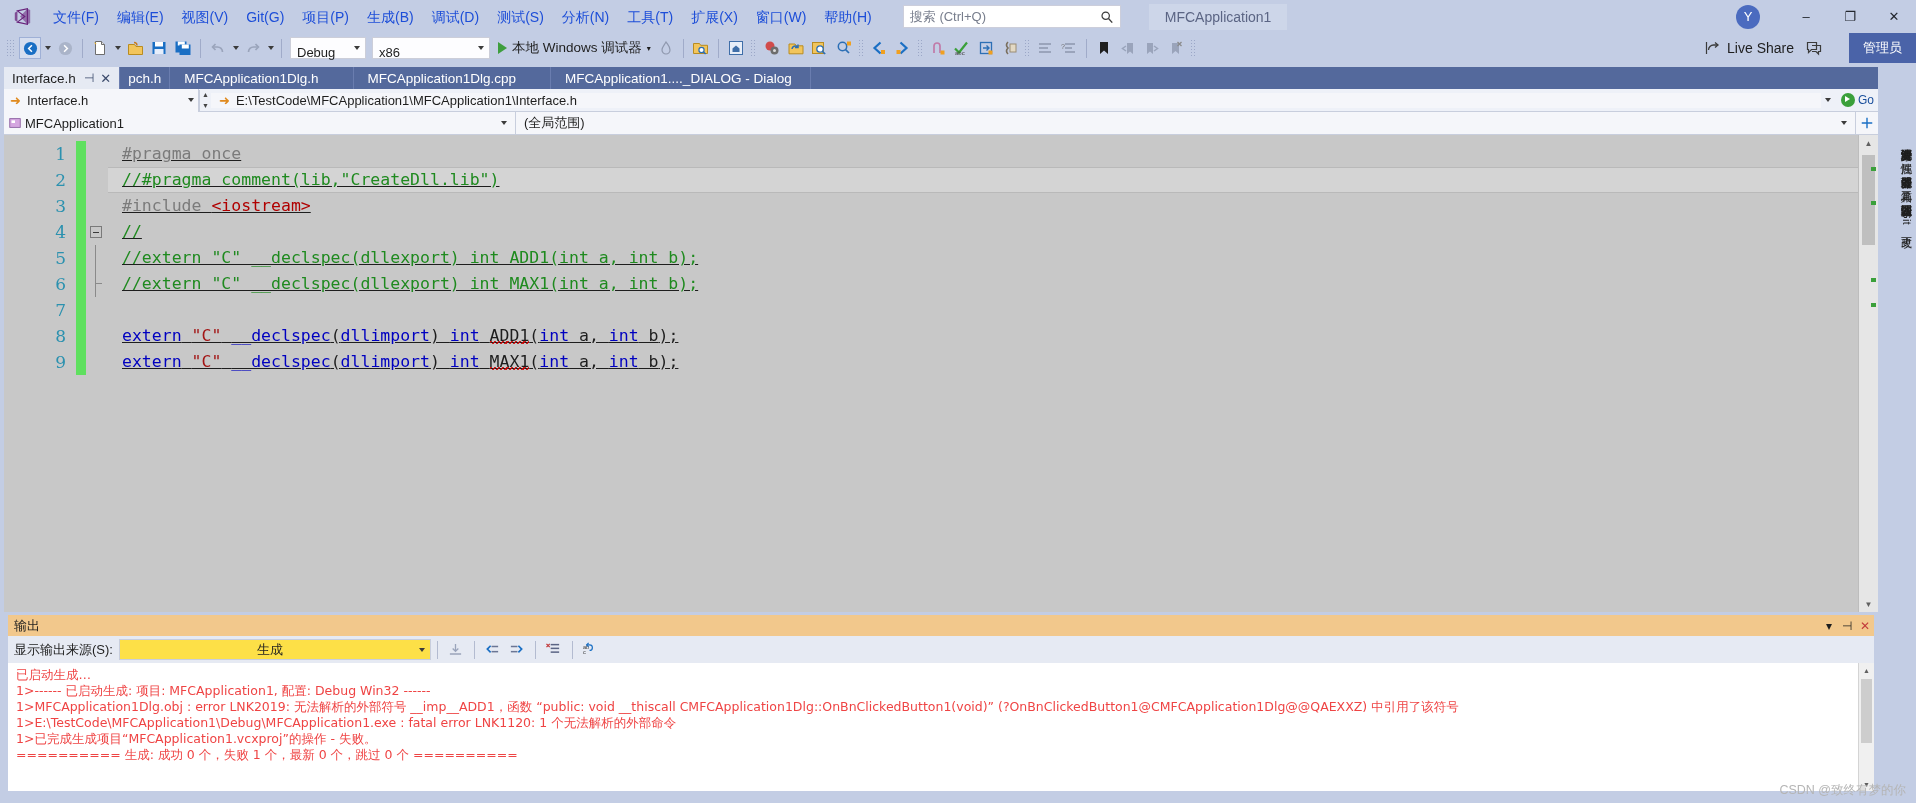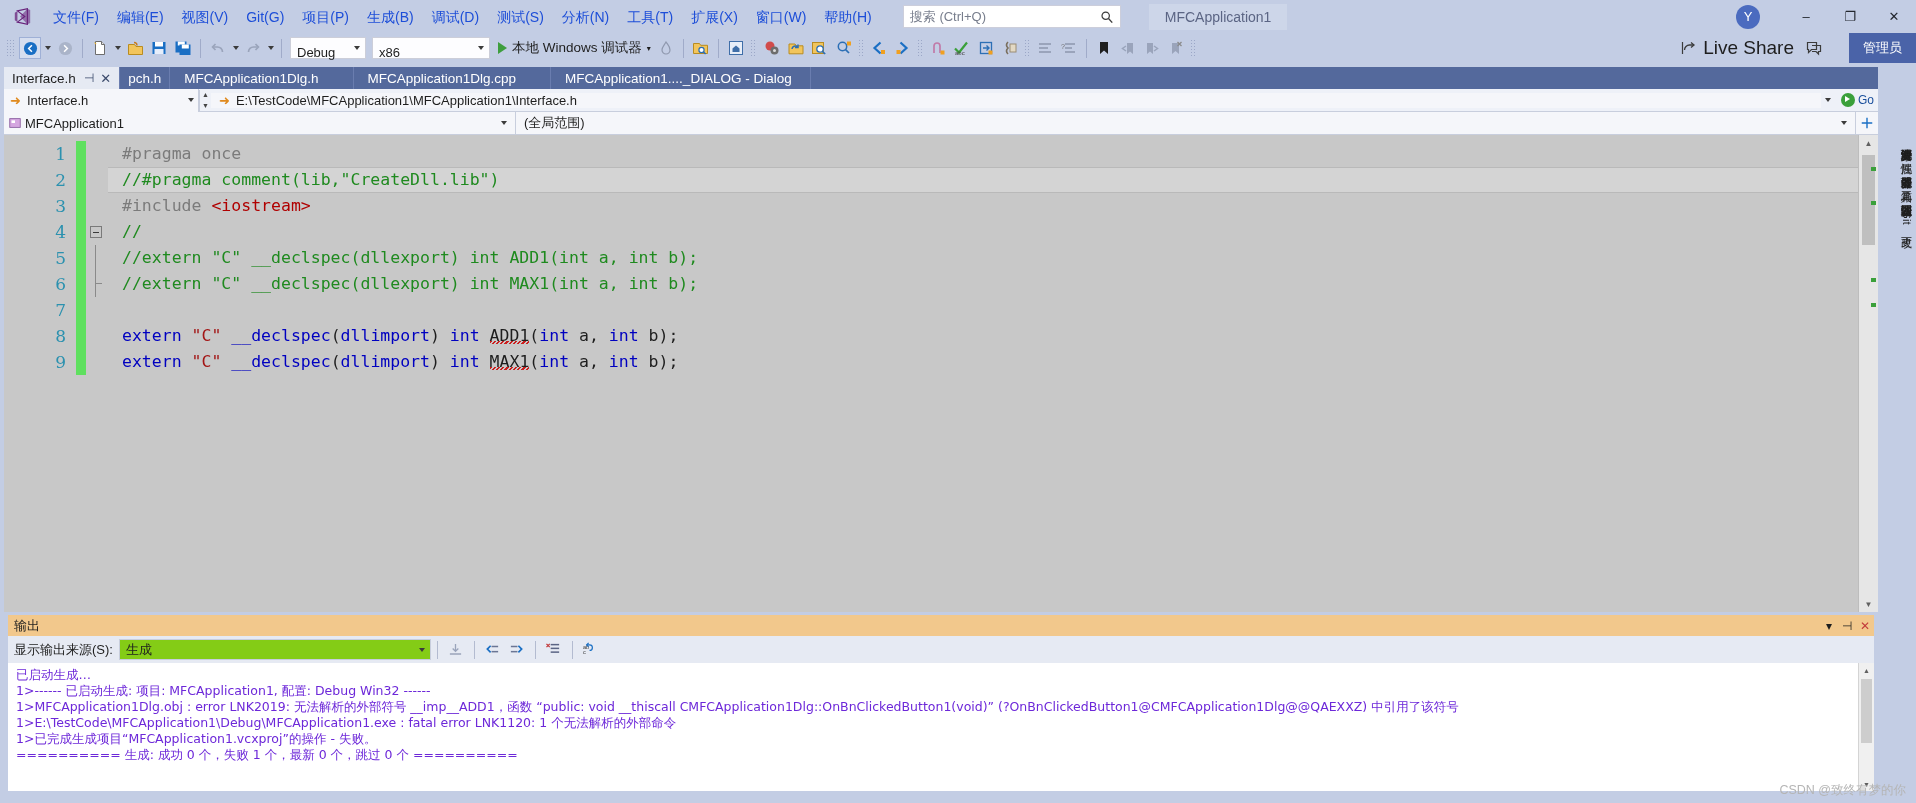--- a/index.html
+++ b/index.html
@@ -41,21 +41,21 @@
   .tb-arrow:after { content:""; border-left:3.5px solid transparent; border-right:3.5px solid transparent; border-top:4px solid #3b3b3b; display:block;}
   .combo { height:22px; background:#fdfdff; border:1px solid #ccced9; display:flex; align-items:center; font-size:13px; padding:0 0 0 6px; color:#1e1e1e; margin:0 3px;}
   .combo .cval{flex:1; white-space:nowrap; overflow:hidden;margin-top:8px;}
   .combo .carr { width:16px; display:flex; align-items:center; justify-content:center;}
   .combo .carr:after{content:""; border-left:3.5px solid transparent;border-right:3.5px solid transparent;border-top:4px solid #3b3b3b;}
   .combo.debug{width:76px;}
   .combo.plat{width:118px;}
   .runbtn { display:flex; align-items:center; height:24px; padding:0 3px 0 5px; font-size:13.5px; white-space:nowrap;}
   .tri { width:0;height:0;border-left:9px solid #3e9e3e;border-top:6px solid transparent;border-bottom:6px solid transparent; margin-right:5px;}
   .toolbar-right{ position:absolute; right:0; top:0; height:30px; display:flex; align-items:center;}
-  .liveshare{display:flex;align-items:center;font-size:19px;padding:0 8px;}
+  .liveshare{display:flex;align-items:center;font-size:14px;padding:0 8px;}
   .adminbtn{ background:#4a63a8; color:#fff; font-size:13px; height:30px; display:flex;align-items:center; padding:0 14px; margin-left:14px;}
 
   
   .docwell { flex:1; display:flex; min-height:0;gap:18px; }
   .docmain { flex:1; display:flex; flex-direction:column; min-width:0; background:#c3cde4; padding:4px 0 0 4px;}
   .tabstrip { height:22px; display:flex; align-items:flex-end; background:#54699c; flex:0 0 22px; }
   .tab { height:22px; display:flex; align-items:center; padding:0 8px; font-size:13.5px; color:#ffffff;
          border-right:1px solid #6a7daf; white-space:nowrap; }
   .tab.active { background:#e6eaf3; color:#1e1e1e; }
   .tab .pin { margin-left:8px; font-size:12px; color:#3b4a6b; }
@@ -90,21 +90,21 @@
   .mrow { height:26px; }
   .mrow.saved { background:#5fe05f; }
   .foldcol { width:22px; flex:0 0 22px; padding-top:6px; position:relative;}
   .frow{height:26px; position:relative;}
   .fbox{ position:absolute; left:4px; top:7px; width:12px;height:12px;border:1px solid #7a7a7a;background:#c8c8c8;}
   .fbox:before{content:"";position:absolute;left:2px;top:5px;width:6px;height:1px;background:#3a3a3a;}
   .fline{position:absolute;left:9px;top:0;bottom:0;width:1px;background:#8a8a8a;}
   .fend{position:absolute;left:9px;top:12px;width:7px;height:1px;background:#8a8a8a;}
   .codecol { flex:1; padding-top:6px; min-width:0; overflow:hidden;}
   .cline { height:26px; line-height:26px; font-family:"DejaVu Sans Mono","Liberation Mono",monospace; font-size:16.5px;
-           white-space:pre; padding-left:14px; color:#1e1e1e; }
+           white-space:pre; padding-left:14px; color:#1e1e1e;text-decoration:underline; }
   .cline.hl { background:#d4d4d4; border-top:1px solid #b9b9b9; border-bottom:1px solid #b9b9b9; height:26px; line-height:24px;}
   .c-com { color:#1f8a1f; }
   .c-gray { color:#7b7b7b; }
   .c-kw { color:#0000c0; }
   .c-str { color:#a31515; }
   .c-red { color:#b00000; }
   .squig { position:relative; }
   .squig:after{ content:""; position:absolute; left:0; right:0; bottom:1px; height:3px;
     background-image: repeating-linear-gradient(135deg,#c00 0 1.5px,transparent 1.5px 3px);
     opacity:.85;}
@@ -114,28 +114,28 @@
   .sc-marks{position:absolute;left:0;right:0;top:18px;}
   .sc-mk{position:absolute;right:2px;width:5px;height:4px;background:#3aa03a;}
 
   
   .output { flex:0 0 auto; background:#c3cde4; margin:3px 4px 0 4px; display:flex; flex-direction:column;}
   .out-head { height:21px; background:#f2c88c; display:flex; align-items:center; padding-left:6px; font-size:13px; position:relative;}
   .out-head .ttl{flex:1;}
   .out-head .ic{width:18px;text-align:center;font-size:12px;color:#1e1e1e;}
   .out-toolbar { height:27px; background:#e6eaf3; display:flex; align-items:center; padding-left:6px; font-size:13px;}
   .out-toolbar .lbl{margin-right:6px;}
-  .out-combo{ width:312px; height:21px; background:#84cc16; border:1px solid #c8cedd; display:flex; align-items:center; padding-left:6px;}
+  .out-combo{ width:312px; height:21px; background:#fde047; border:1px solid #c8cedd; display:flex; align-items:center; padding-left:6px;text-align:center;}
   .out-combo .v{flex:1;}
   .out-combo .a{width:16px;display:flex;align-items:center;justify-content:center;}
   .out-combo .a:after{content:"";border-left:3.5px solid transparent;border-right:3.5px solid transparent;border-top:4px solid #3b3b3b;}
   .out-sep{width:1px;height:18px;background:#b3bbd0;margin:0 6px;}
   .out-btn{width:24px;height:22px;display:flex;align-items:center;justify-content:center;}
   .out-body { background:#ffffff; height:128px; position:relative; display:flex;}
-  .out-text { flex:1; padding:4px 0 0 8px; font-family:"DejaVu Sans","Liberation Sans",sans-serif; font-size:12.5px; line-height:16px; color:#6d28d9; overflow:hidden; white-space:nowrap;}
+  .out-text { flex:1; padding:4px 0 0 8px; font-family:"DejaVu Sans","Liberation Sans",sans-serif; font-size:12.5px; line-height:16px; color:#ef4444; overflow:hidden; white-space:nowrap;}
   .out-scroll{ width:16px; background:#f0f0f0; border-left:1px solid #d4d4d4; position:relative;}
   .out-scroll .u,.out-scroll .d{height:14px;display:flex;align-items:center;justify-content:center;font-size:7px;color:#606060;}
   .out-thumb{position:absolute;left:2px;right:2px;top:16px;height:64px;background:#cdcdcd;}
   .statusstub{height:12px;background:#c3cde4;}
 
   
   .rightrail { width:20px; flex:0 0 20px; background:#c3cde4; display:flex; flex-direction:column; align-items:center; padding-top:70px;}
   .vtab { writing-mode:vertical-rl; font-size:11.5px; color:#1e1e1e; padding:7px 1px; white-space:nowrap; }
 
   .watermark{ position:absolute; right:10px; bottom:4px; font-size:12.5px; color:#b5b5b5; z-index:50;}

